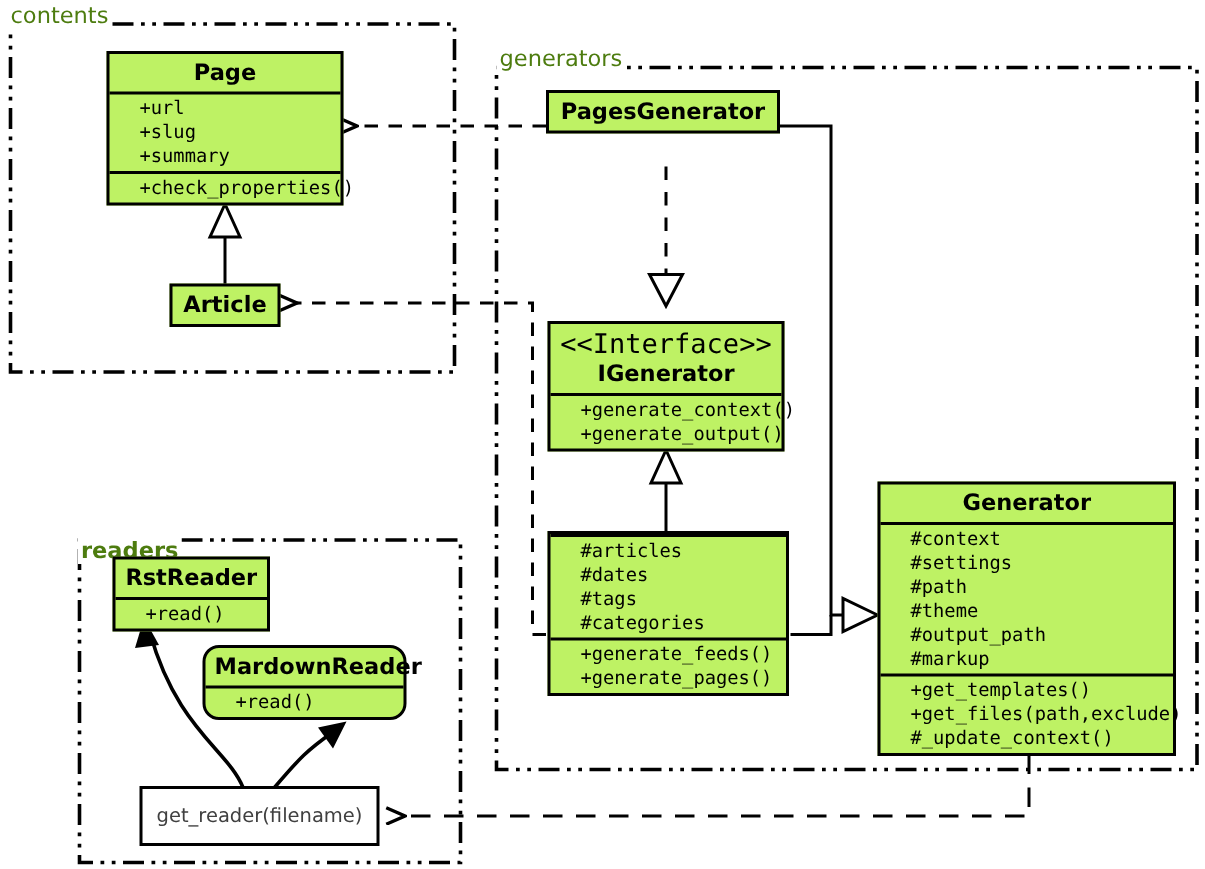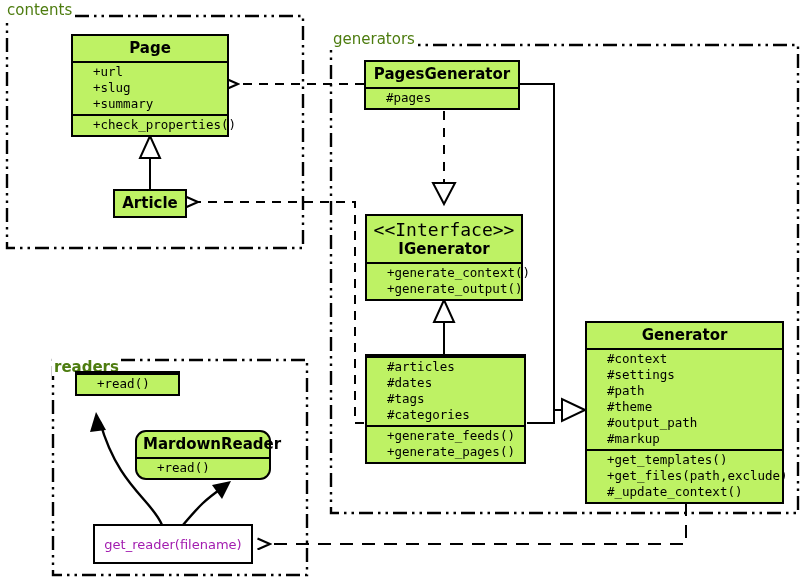--- a/index.html
+++ b/index.html
@@ -71,21 +71,21 @@
     line-height: 1.28;
     white-space: nowrap;
   }
   .plainbox {
     position: absolute;
     background: #ffffff;
     border: 2px solid #000;
     box-sizing: border-box;
     font-family: "DejaVu Sans", sans-serif;
     font-size: 13px;
-    color: #a21caf;
+    color: #404040;
     display: flex;
     align-items: center;
     justify-content: center;
     white-space: nowrap;
   }
 </style>
 </head>
 <body>
 
 <div id="diagram">
@@ -176,23 +176,20 @@
       <div class="row">+check_properties()</div>
     </div>
   </div>
 
   <div class="uml" style="left:113px; top:189px; width:74px;">
     <div class="name">Article</div>
   </div>
 
   <div class="uml" style="left:364px; top:60px; width:156px;">
     <div class="name">PagesGenerator</div>
-    <div class="compartment">
-      <div class="row">#pages</div>
-    </div>
   </div>
 
   <div class="uml" style="left:365px; top:214px; width:158px;">
     <div class="name">
       <span class="stereotype">&lt;&lt;Interface&gt;&gt;</span>
       <span>IGenerator</span>
     </div>
     <div class="compartment">
       <div class="row">+generate_context()</div>
       <div class="row">+generate_output()</div>
@@ -223,20 +220,21 @@
       <div class="row">#markup</div>
     </div>
     <div class="compartment">
       <div class="row">+get_templates()</div>
       <div class="row">+get_files(path,exclude)</div>
       <div class="row">#_update_context()</div>
     </div>
   </div>
 
   <div class="uml" style="left:75px; top:371px; width:105px;">
+    <div class="name">RstReader</div>
     <div class="compartment">
       <div class="row">+read()</div>
     </div>
   </div>
 
   <div class="uml" style="left:135px; top:430px; width:136px;border-radius:11px;">
     <div class="name">MardownReader</div>
     <div class="compartment">
       <div class="row">+read()</div>
     </div>

